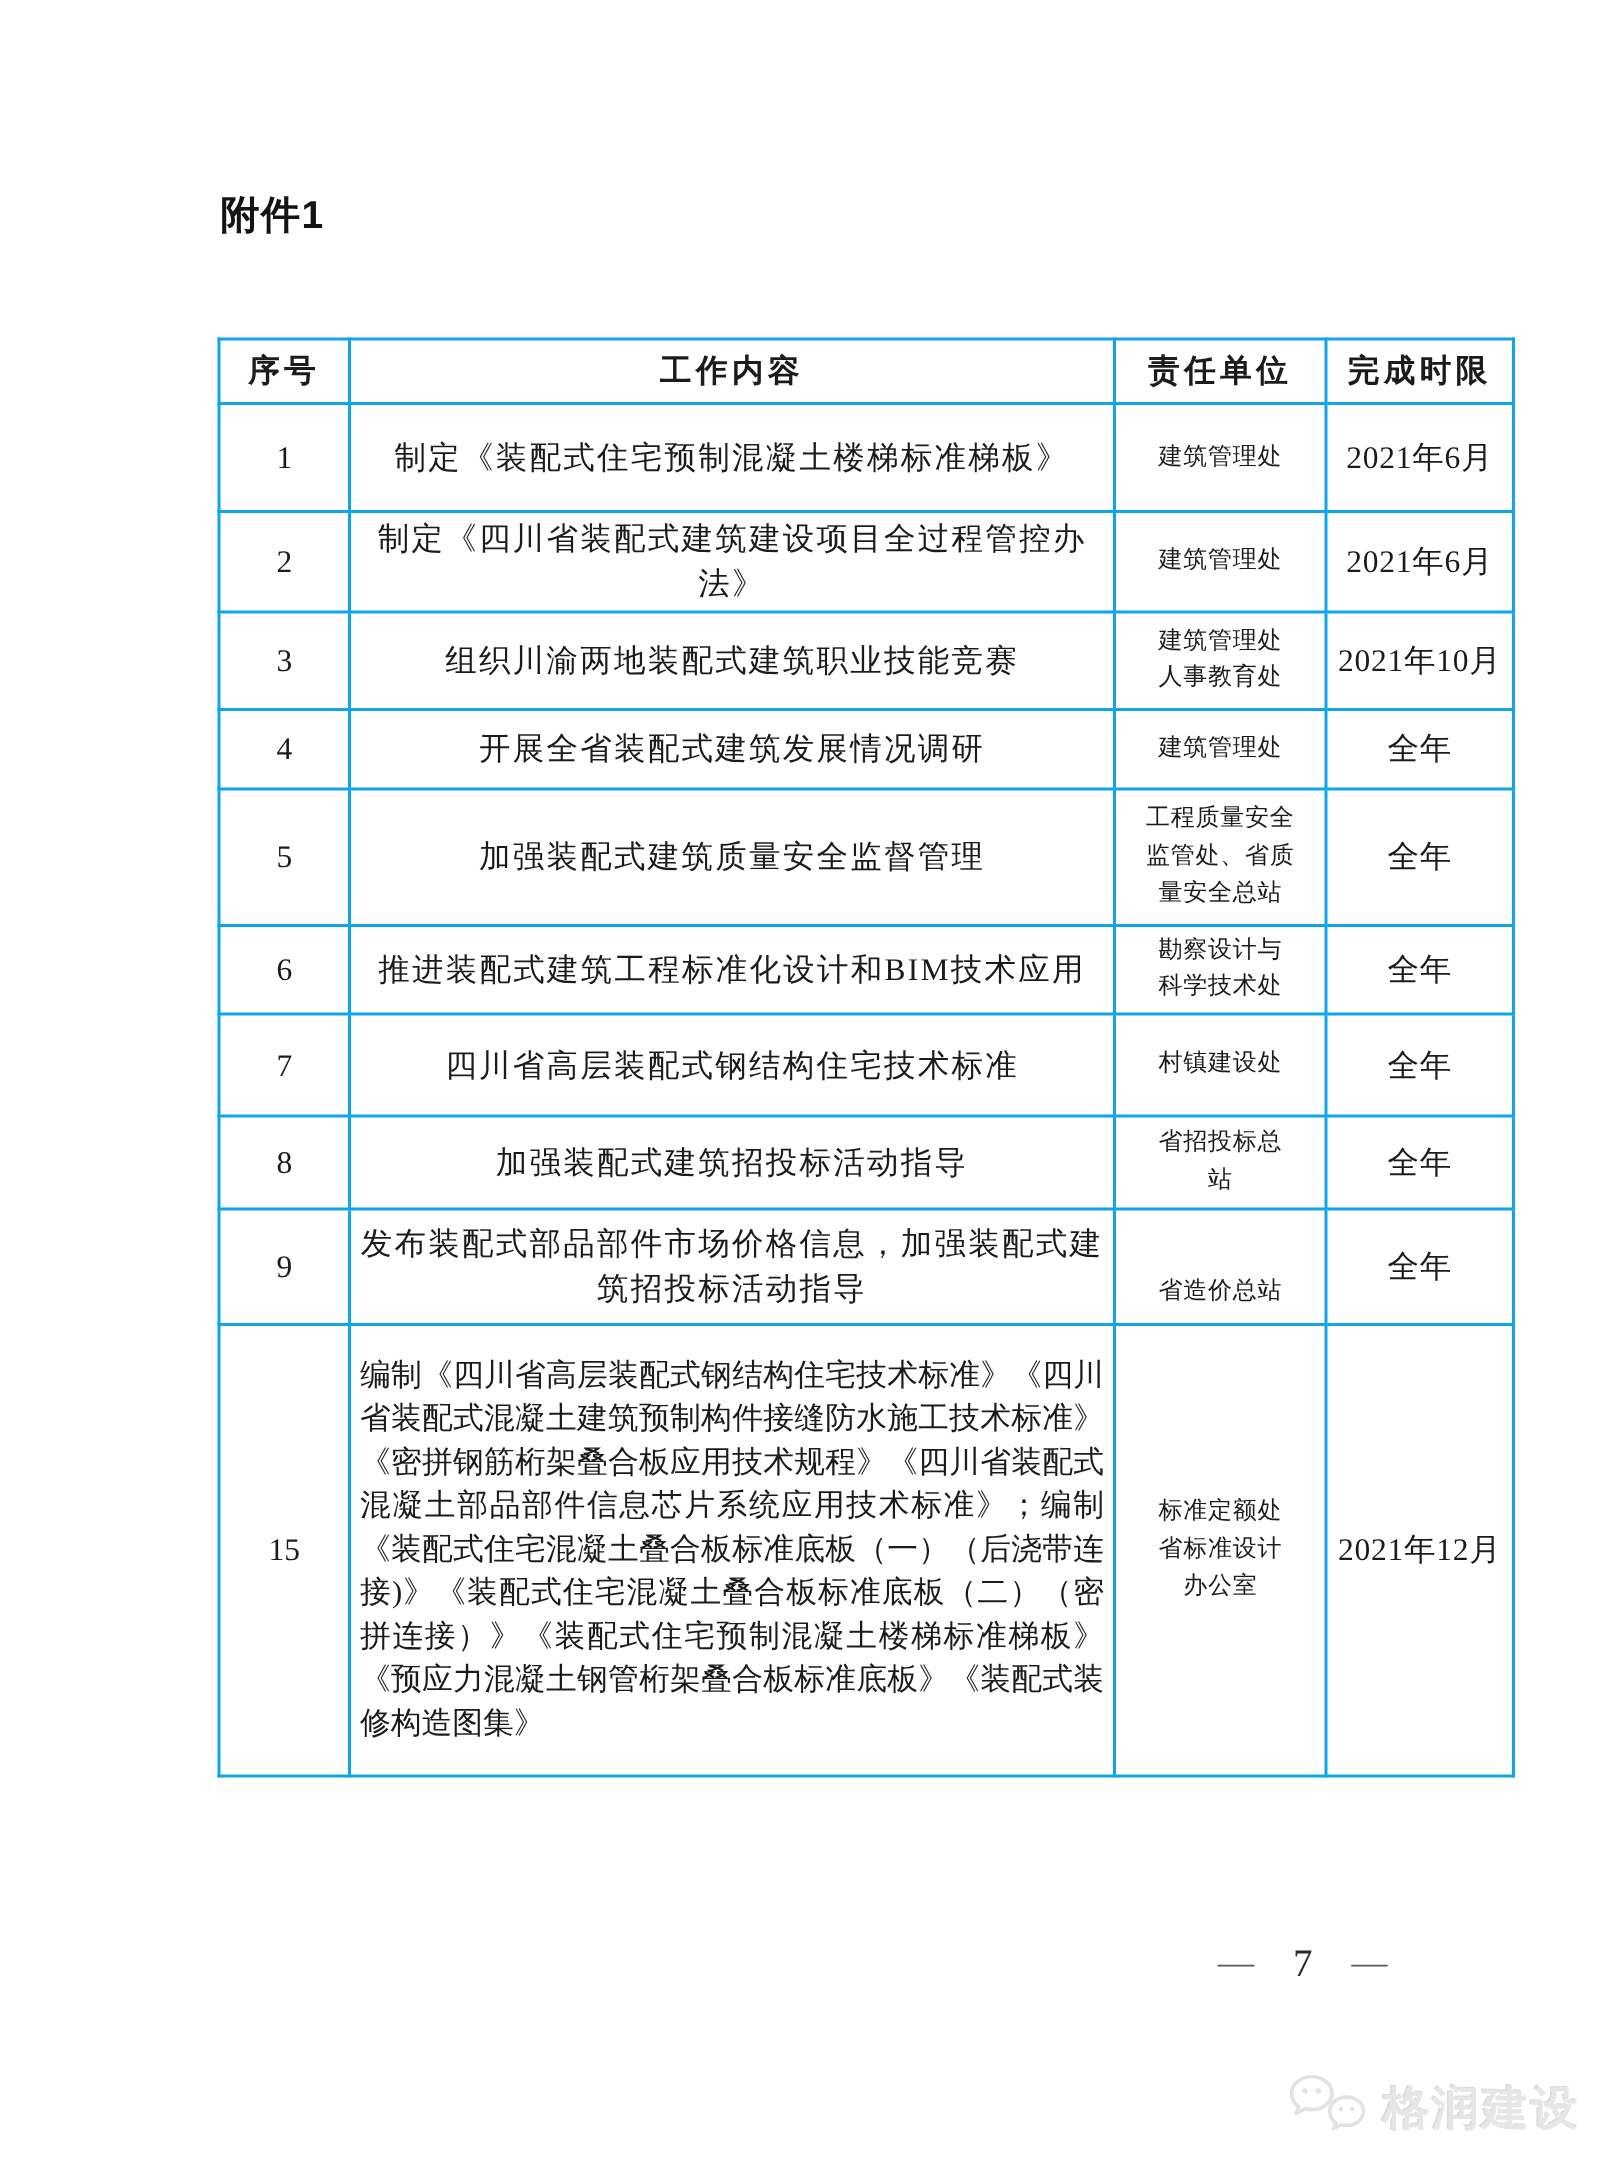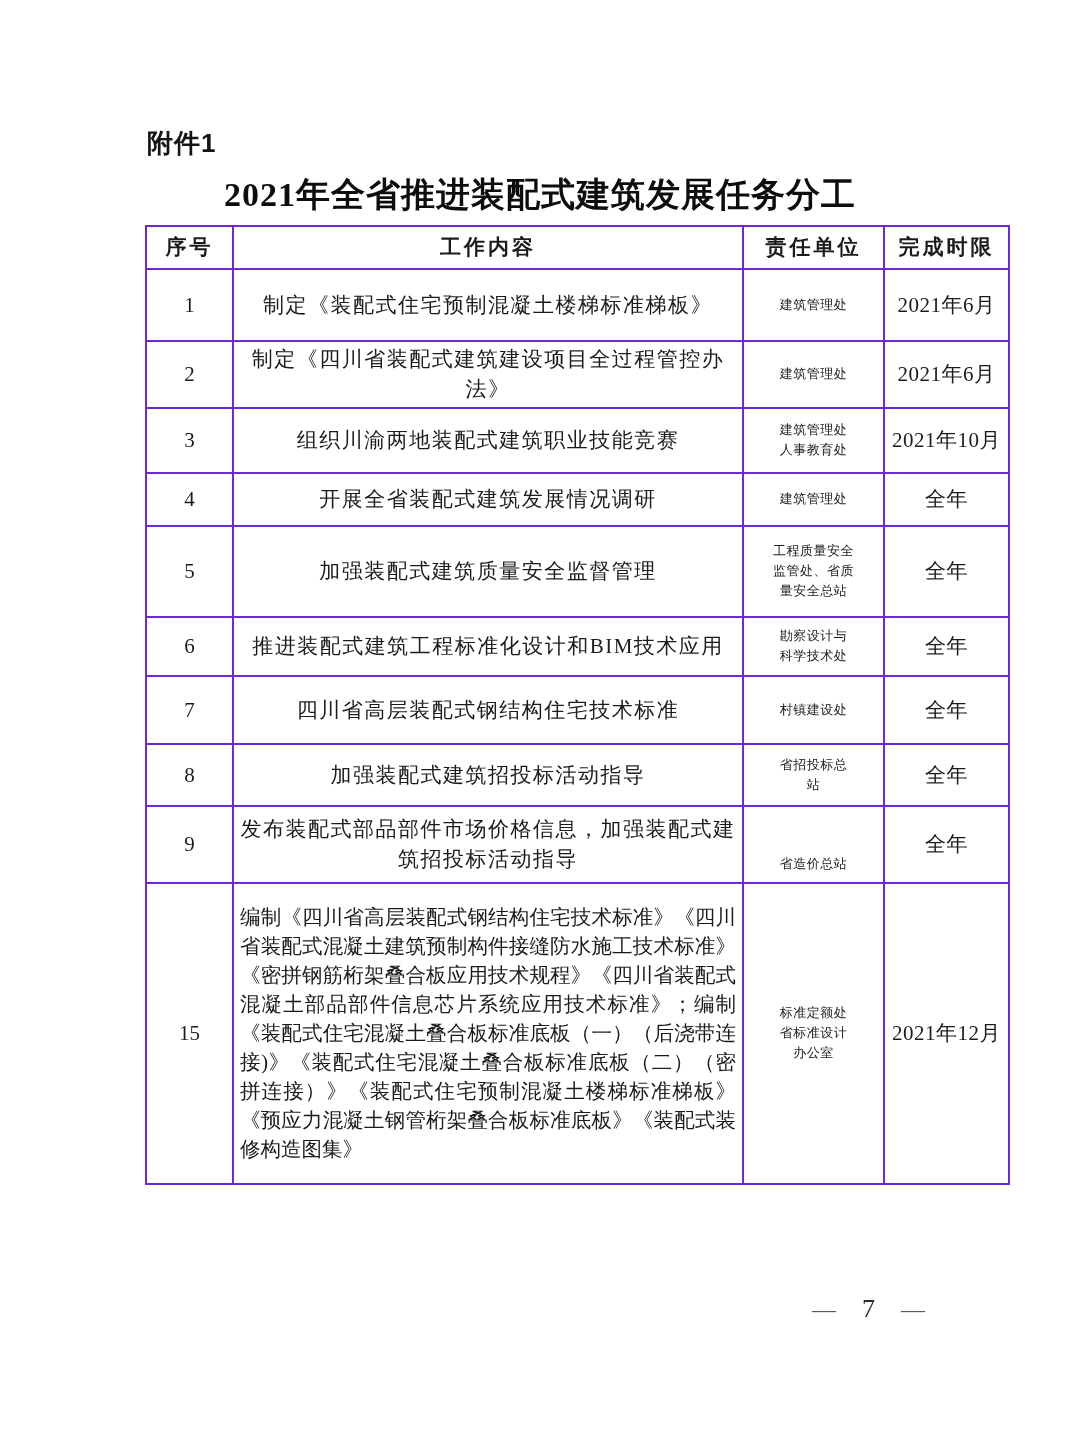--- a/index.html
+++ b/index.html
@@ -45,21 +45,21 @@
     width: 863px;
     border-collapse: collapse;
     table-layout: fixed;
   }
   .task-table col.c-no { width: 87px; }
   .task-table col.c-content { width: 510px; }
   .task-table col.c-unit { width: 141px; }
   .task-table col.c-deadline { width: 125px; }
 
   .task-table th, .task-table td {
-    border: 2px solid #6d28d9;
+    border: 2px solid #0ea5e9;
     text-align: center;
     vertical-align: middle;
     font-size: 21px;
     color: #1b1b1b;
     padding: 2px 6px;
     line-height: 1.45;
     overflow: hidden;
   }
   .task-table thead tr { height: 43px; }
   .task-table th { font-weight: 700; letter-spacing: 3px; font-size: 21px; }
@@ -71,21 +71,21 @@
   tbody tr:nth-child(5)  { height: 91px; }
   tbody tr:nth-child(6)  { height: 59px; }
   tbody tr:nth-child(7)  { height: 68px; }
   tbody tr:nth-child(8)  { height: 62px; }
   tbody tr:nth-child(9)  { height: 77px; }
   tbody tr:nth-child(10) { height: 260px; }
 
   td.cell-content { letter-spacing: 1.5px; }
   td.cell-unit {
     white-space: pre-line;
-    font-size: 13px;
+    font-size: 16px;
     line-height: 1.55;
     letter-spacing: 0.5px;
     padding: 2px 4px;
   }
   td.cell-deadline { letter-spacing: 0.5px; }
 
   tbody tr:nth-child(9) td.cell-unit {
     vertical-align: bottom;
     padding-bottom: 8px;
     text-align: center;
@@ -131,21 +131,20 @@
     letter-spacing: 2px;
   }
 </style>
 </head>
 <body>
 
 <div class="page">
 
   <div class="attachment-label">附件1</div>
 
-  <h1 class="doc-title">2021年全省推进装配式建筑发展任务分工</h1>
 
   <table class="task-table">
     <colgroup>
       <col class="c-no">
         <col class="c-content">
         <col class="c-unit">
         <col class="c-deadline">
     </colgroup>
     <thead>
       <tr>
@@ -225,14 +224,31 @@
       </tr>
     </tbody>
   </table>
 
   <div class="page-footer">
     <span class="dash">—</span>
     <span class="num">7</span>
     <span class="dash">—</span>
   </div>
 
+  <div class="watermark">
+    <span>
+      <svg width="54" height="42" viewBox="0 0 54 42" aria-hidden="true">
+        <g fill="none" stroke="#e2e2e2" stroke-width="2.4" stroke-linejoin="round">
+          <path d="M30 13.5c0 6.1-6 11-13.5 11-1.6 0-3.1-.2-4.5-.6L6 27l1.8-4.5C5 20.4 3 17.2 3 13.5 3 7.4 9 2.5 16.5 2.5S30 7.4 30 13.5z"></path>
+          <path d="M51 25.5c0 5.2-5 9.5-11.3 9.5-1.3 0-2.6-.2-3.8-.5L31 37l1.5-3.8c-2.4-1.7-4-4.3-4-7.7 0-5.2 5.1-9.5 11.3-9.5S51 20.3 51 25.5z"></path>
+        </g>
+        <g fill="#e2e2e2">
+          <circle cx="12" cy="12" r="1.8"></circle>
+          <circle cx="21" cy="12" r="1.8"></circle>
+          <circle cx="36" cy="24" r="1.5"></circle>
+          <circle cx="43.5" cy="24" r="1.5"></circle>
+        </g>
+      </svg>
+    </span>
+    <span class="wm-text">格润建设</span>
+  </div>
 
 </div>
 
 </body></html>

